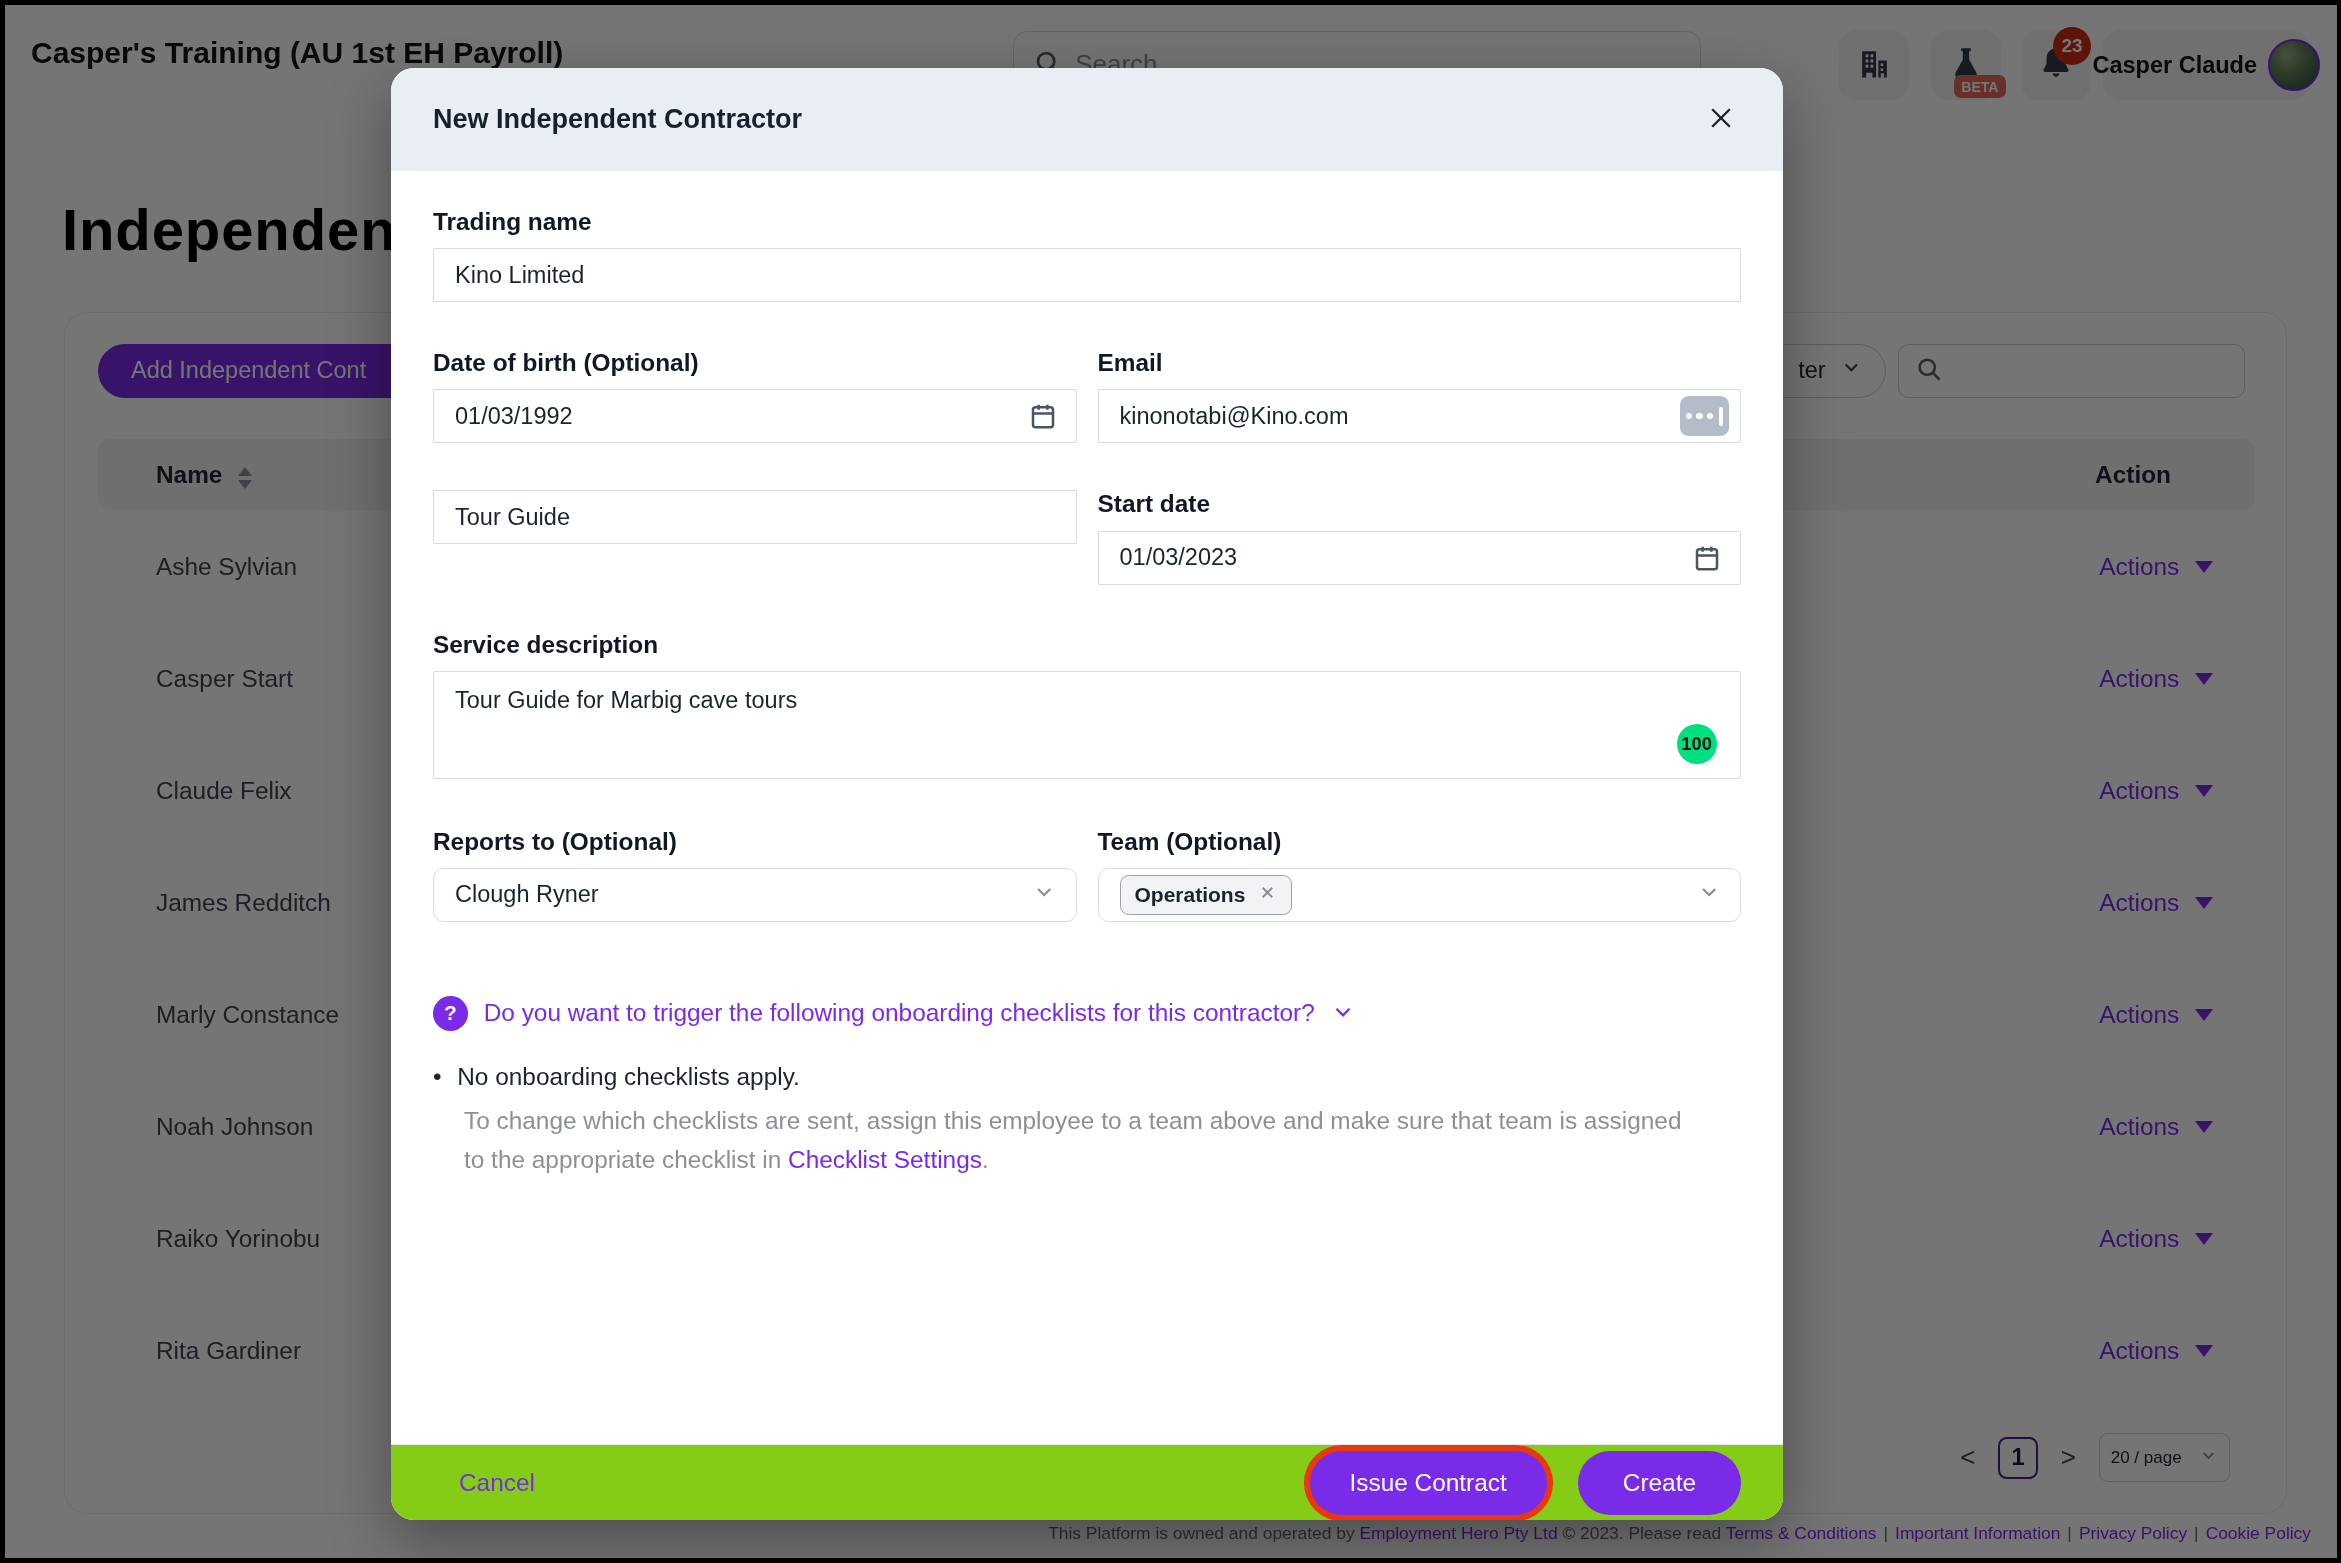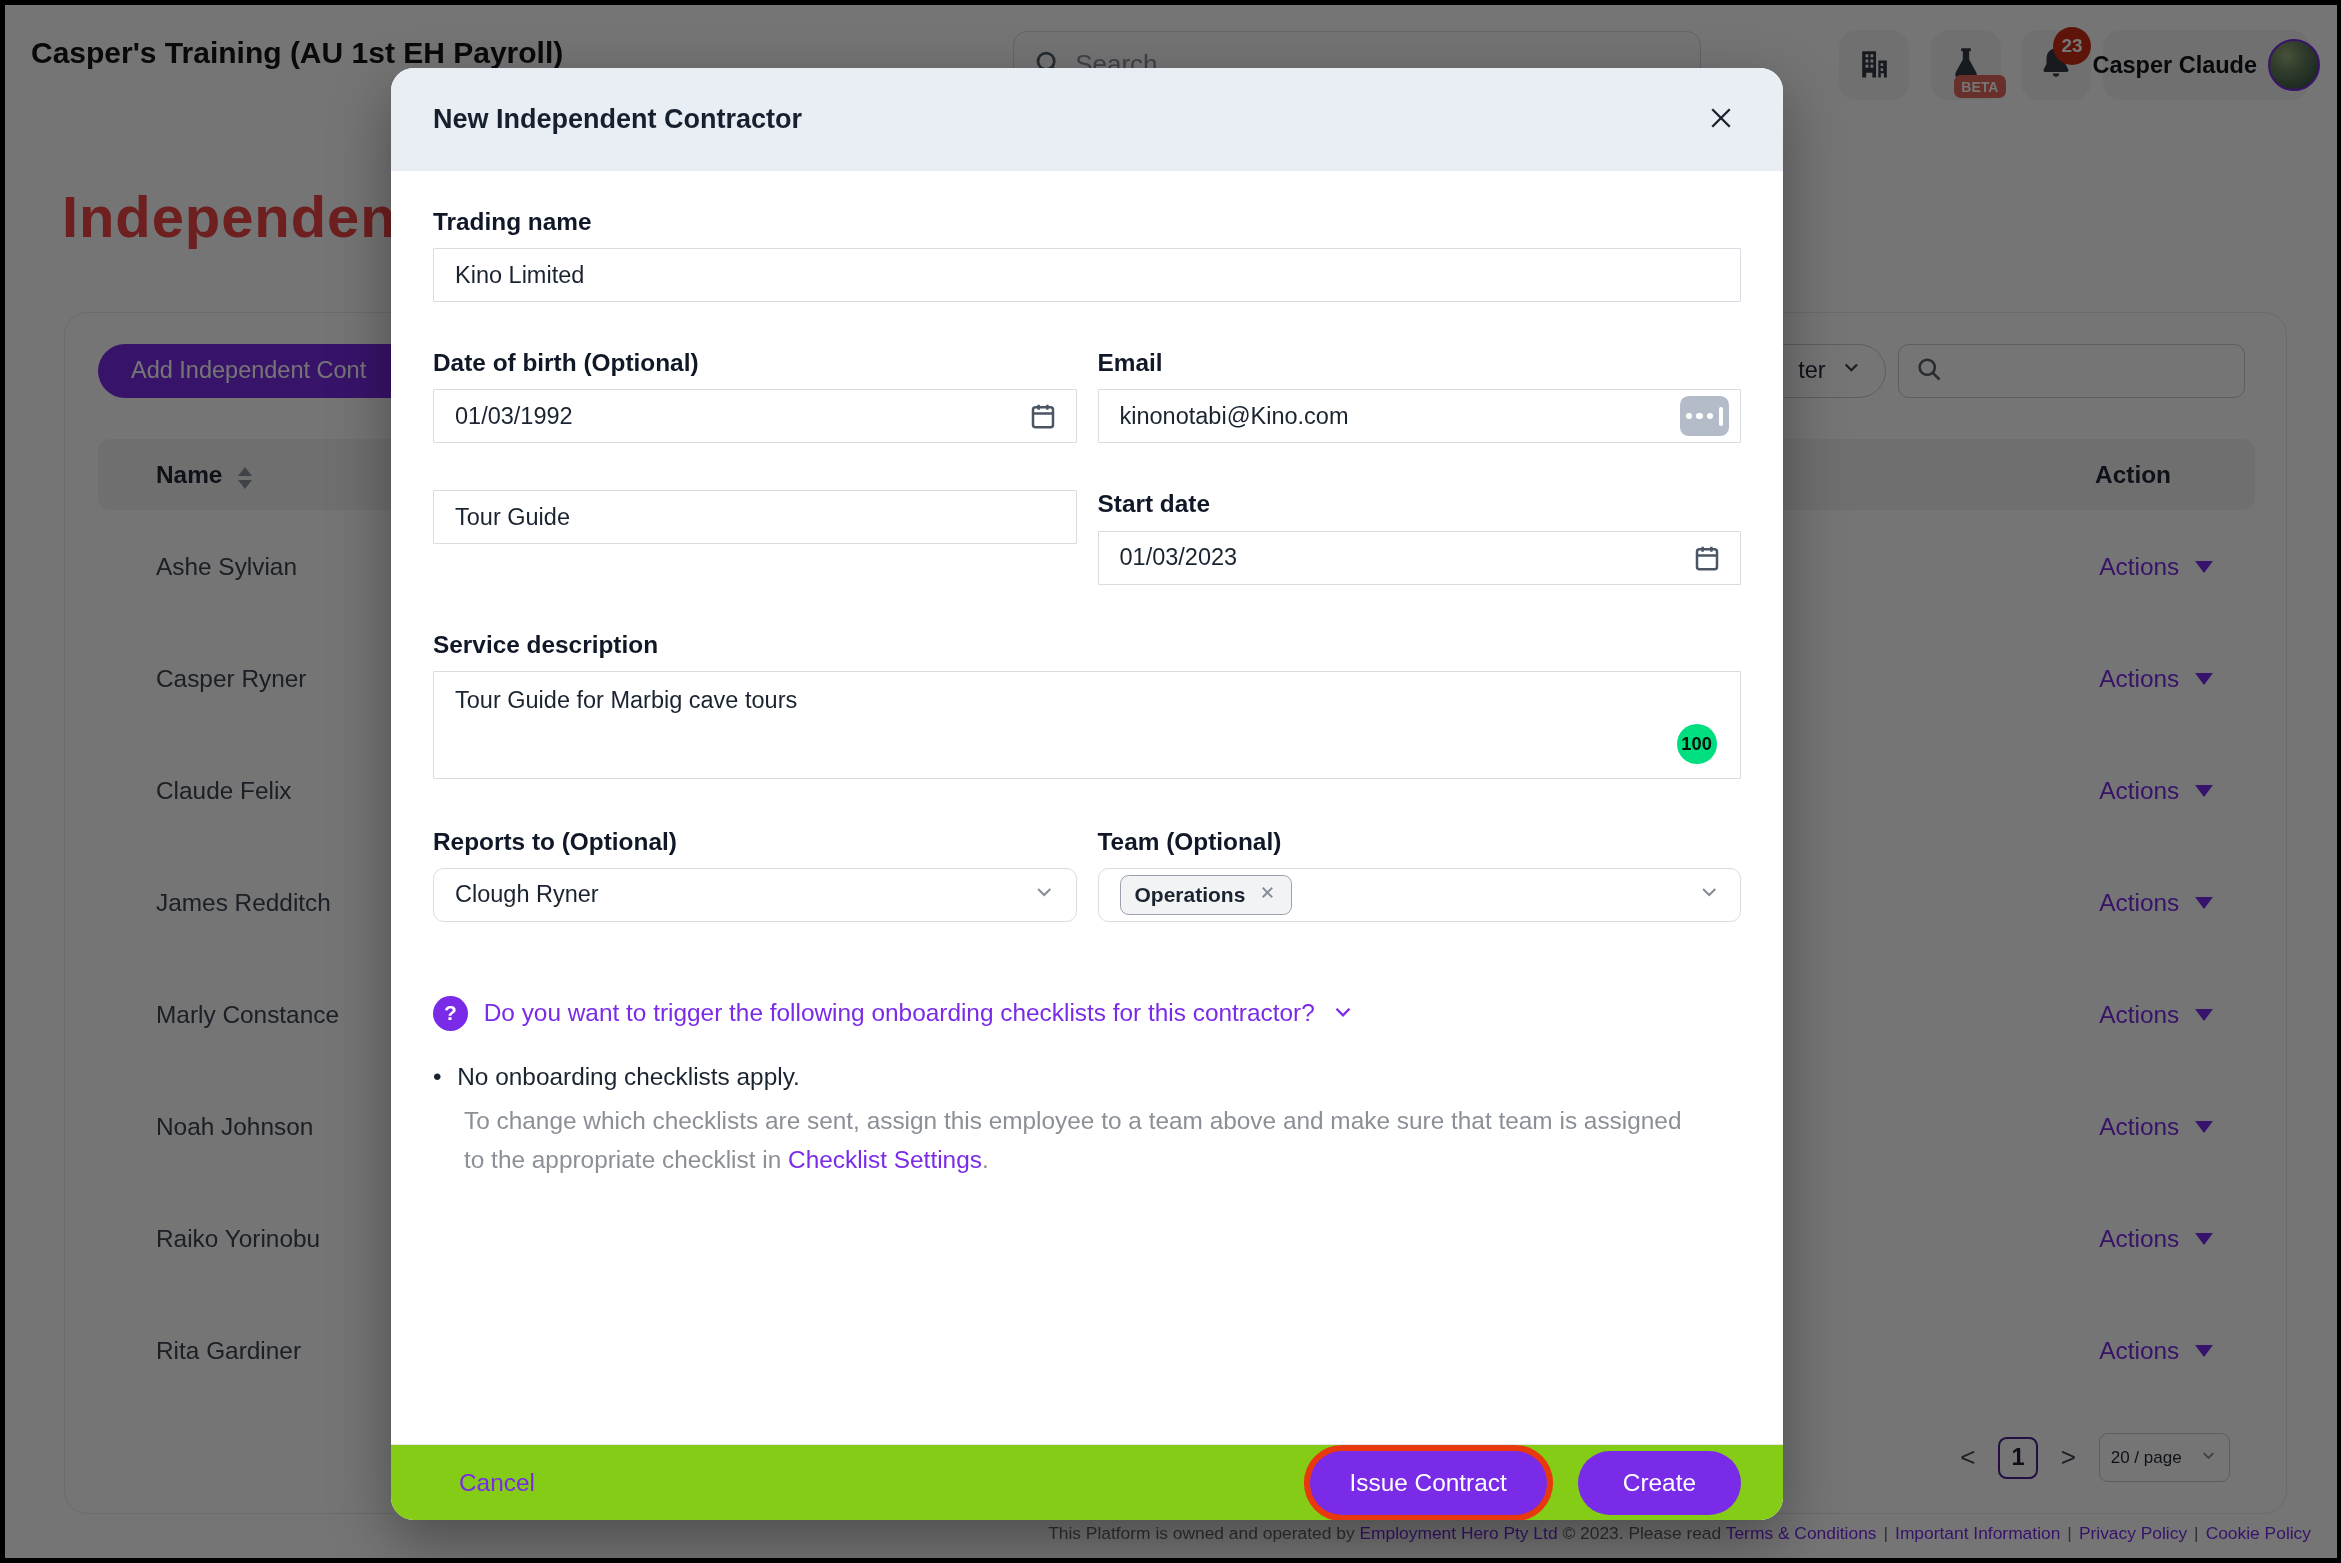--- a/index.html
+++ b/index.html
@@ -20,21 +20,21 @@
   .beta-badge { position:absolute; right:-5.2px; bottom:1.7px; background:#e4685c; color:#fff; font-size:14px;
                 font-weight:700; padding:3.5px 7.8px; border-radius:7px; }
   .notif-badge { position:absolute; top:-3.5px; right:0px; min-width:38px; height:38px; border-radius:19px; background:#cc2c12;
                  color:#fff; font-size:19px; font-weight:700; display:flex; align-items:center; justify-content:center; }
   .profile-pill { position:absolute; left:2098px; top:25px; width:206px; height:70px; background:#f4f5f7; border-radius:17.4px;
                   display:flex; align-items:center; justify-content:center; gap:10.5px; padding:0 10.5px; }
   .profile-pill .uname { font-size:23.5px; font-weight:700; color:#101418; white-space:nowrap; }
   .avatar { width:52px; height:52px; border-radius:50%; border:2.6px solid #7a2be8; flex:0 0 auto;
             background:radial-gradient(circle at 35% 30%, #9db07e 0%, #6b8560 35%, #44614c 70%, #2c4438 100%); }
 
-  .page-heading { position:absolute; left:57px; top:178px; font-size:58px; font-weight:700; color:#ef4444; letter-spacing:0.9px; }
+  .page-heading { position:absolute; left:57px; top:191px; font-size:58px; font-weight:700; color:#000000; letter-spacing:0.9px; }
 
   .card { position:absolute; left:59px; top:307px; width:2223px; height:1202px; background:#fff;
           border:1.7px solid #e7e9ec; border-radius:22.7px; }
   .add-btn { position:absolute; left:33px; top:30.5px; height:54px; width:523px; border:none; background:#7a2be8; color:#fff;
              border-radius:35px; font-size:23.5px; font-weight:500; text-align:left; padding:0 33px; font-family:inherit; }
   .filter-pill { position:absolute; left:1655px; top:30.5px; width:166px; height:54px; border:1.7px solid #c6cad1; border-radius:35px;
                  display:flex; align-items:center; justify-content:flex-end; gap:14px; padding-right:22.7px;
                  font-size:23.5px; color:#1f2633; background:#fff; }
   .card-search { position:absolute; left:1833px; top:30.5px; width:347px; height:54px; border:1.7px solid #c6cad1; border-radius:10.5px;
                  display:flex; align-items:center; padding:0 15.7px; background:#fff; }
@@ -206,21 +206,21 @@
 
     <div class="trows">
         <div class="trow">
           <span class="tname">Ashe Sylvian</span>
           <span class="tactions">
             <span>Actions</span>
             <span class="caret"></span>
           </span>
         </div>
         <div class="trow">
-          <span class="tname">Casper Ryner</span>
+          <span class="tname">Casper Start</span>
           <span class="tactions">
             <span>Actions</span>
             <span class="caret"></span>
           </span>
         </div>
         <div class="trow">
           <span class="tname">Claude Felix</span>
           <span class="tactions">
             <span>Actions</span>
             <span class="caret"></span>

